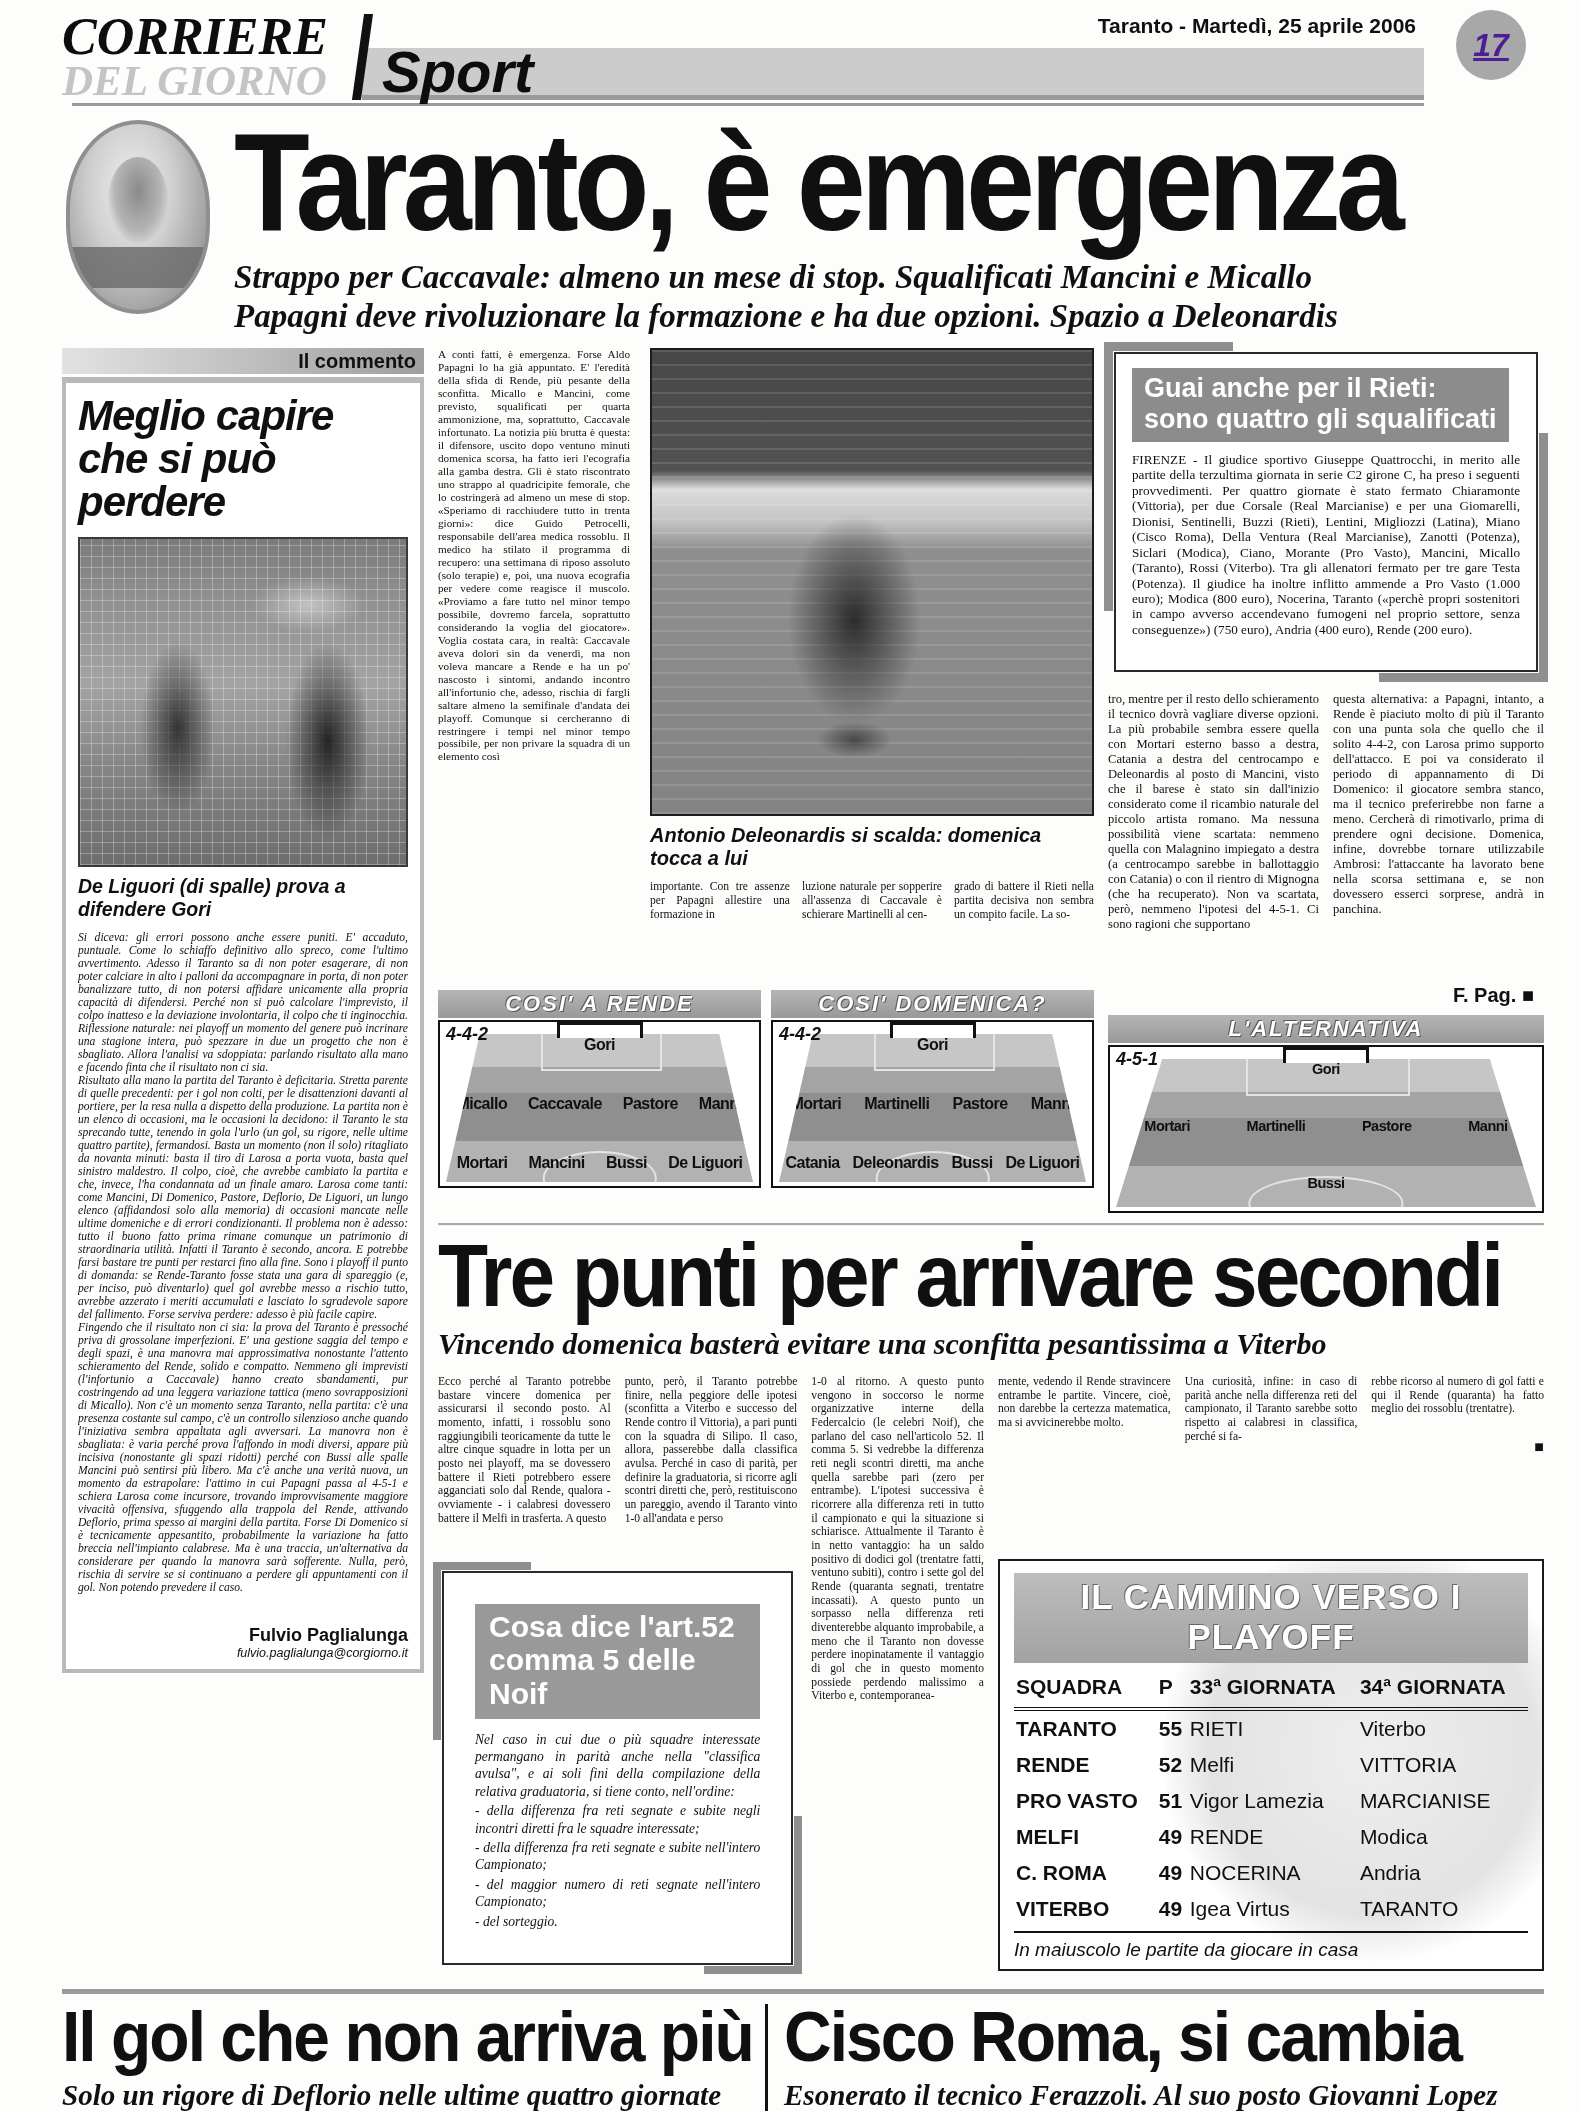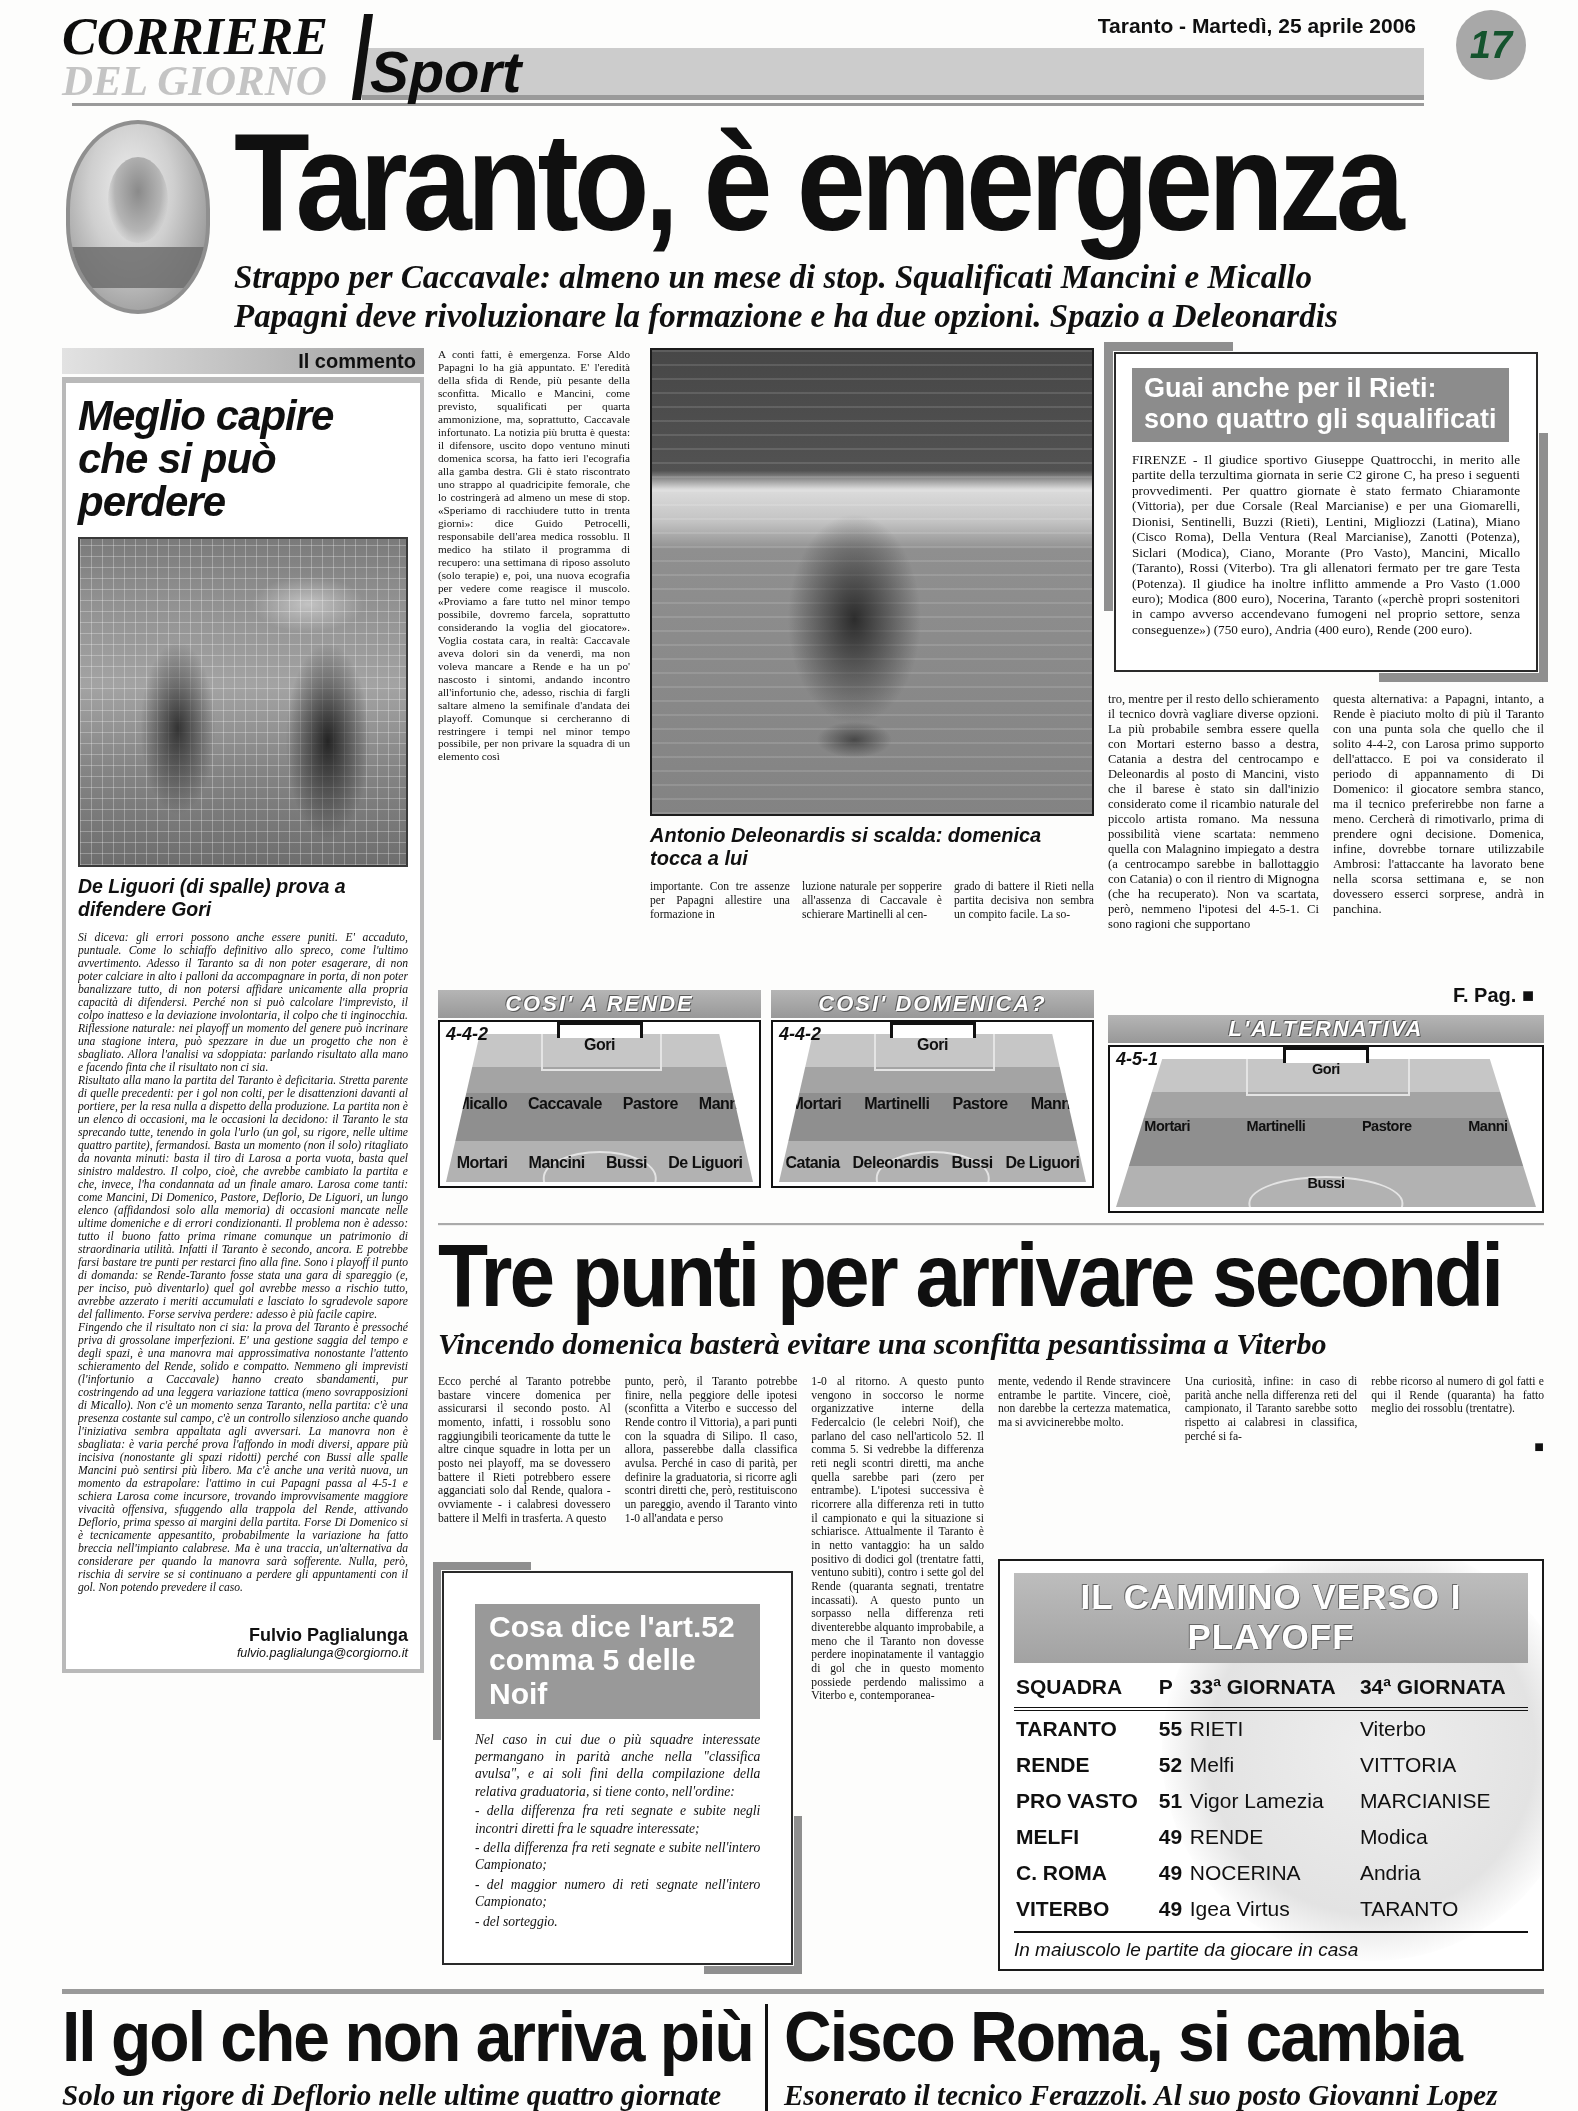--- a/index.html
+++ b/index.html
@@ -11,25 +11,25 @@
     font-family:"Liberation Serif", serif;
   }
   
   .masthead { position:relative; height:96px; }
   .band { position:absolute; left:300px; right:120px; top:40px; height:52px; background:#ccc; border-bottom:5px solid #9a9a9a; }
   .band-rule { position:absolute; left:10px; right:120px; top:95px; height:3px; background:#9a9a9a; }
   .brand { position:absolute; left:0; top:4px; width:300px; background:#fdfdfc; z-index:2; }
   .brand-top { font-family:"Liberation Serif", serif; font-weight:bold; font-style:italic; font-size:52px; line-height:0.95; letter-spacing:0; color:#0d0d0d; }
   .brand-bottom { font-family:"Liberation Serif", serif; font-weight:bold; font-style:italic; font-size:43px; line-height:0.95; color:#c4c4c4; }
   .brand-bar { position:absolute; left:296px; top:6px; width:9px; height:86px; background:#111; transform:skewX(-8deg); z-index:3; }
-  .section-name { position:absolute; left:308px; top:30px; z-index:3; font-family:"Liberation Sans", sans-serif; font-weight:bold; font-style:italic; font-size:58px; color:#0d0d0d; }
+  .section-name { position:absolute; left:320px; top:30px; z-index:3; font-family:"Liberation Sans", sans-serif; font-weight:bold; font-style:italic; font-size:58px; color:#0d0d0d; }
   .dateline { position:absolute; right:128px; top:6px; font-family:"Liberation Sans", sans-serif; font-weight:bold; font-size:21px; }
   .page-circle { position:absolute; right:18px; top:2px; width:70px; height:70px; border-radius:50%; background:#a8a8a8;
     display:flex; align-items:center; justify-content:center;
-    font-family:"Liberation Sans", sans-serif; font-weight:bold; font-style:italic; font-size:38px; color:#14532d; }
+    font-family:"Liberation Sans", sans-serif; font-weight:bold; font-style:italic; font-size:32px; color:#4c1d95;text-decoration:underline; }
   
   .lead { display:flex; gap:20px; margin-top:14px; }
   .badge { width:152px; height:198px; flex:none; position:relative; }
   .badge-oval { position:absolute; inset:2px 4px; border-radius:50% / 46%; border:4px solid #8f8f8f;
     background:radial-gradient(ellipse at 45% 35%, #efefef 0%, #cfcfcf 40%, #9f9f9f 75%, #777 100%); overflow:hidden; }
   .badge-band { position:absolute; left:0; right:0; bottom:12%; height:22%; background:#6d6d6d; opacity:.85; }
   .badge-figure { position:absolute; left:28%; top:18%; width:44%; height:46%;
     background:radial-gradient(ellipse at 50% 40%, #8a8a8a 0%, #b5b5b5 55%, transparent 75%); border-radius:50%; }
   .lead-right { flex:1; min-width:0; }
   .lead-headline { font-family:"Liberation Sans", sans-serif; font-weight:bold; font-size:124px; line-height:0.92;

